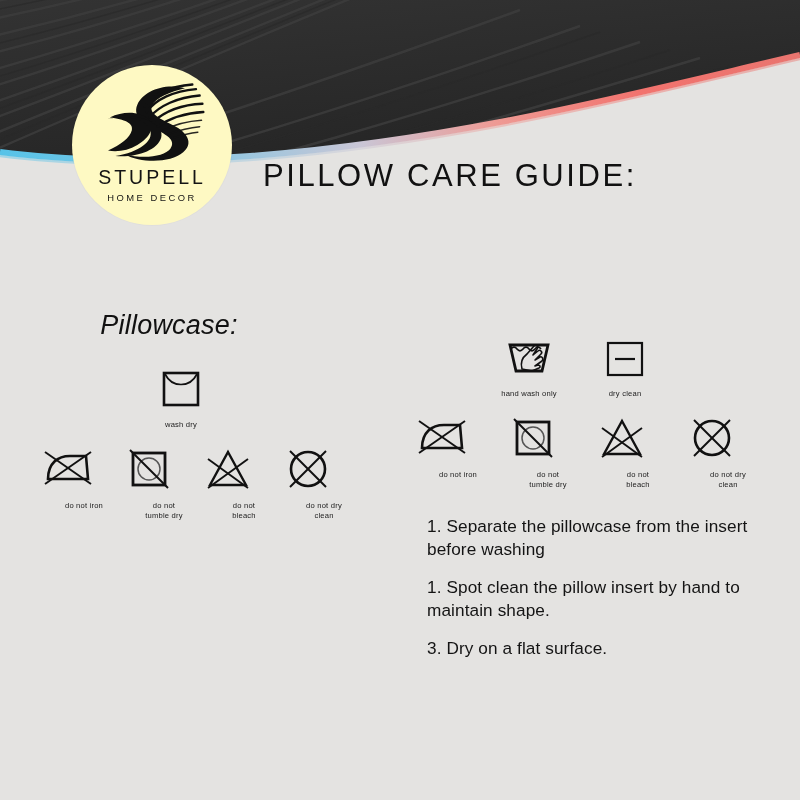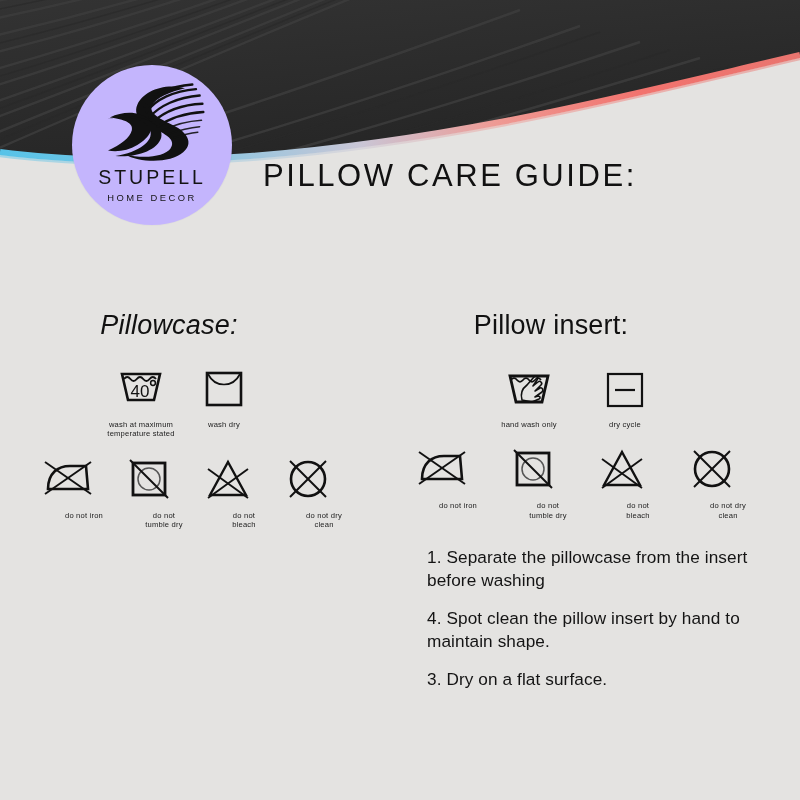--- a/index.html
+++ b/index.html
@@ -12,21 +12,21 @@
   }
   #page{position:relative;width:800px;height:800px;}
 
   
   .banner{position:absolute;left:0;top:0;width:800px;height:200px;overflow:hidden;}
   .banner svg{display:block;}
 
   
   .logo-badge{
     position:absolute;left:72px;top:65px;width:160px;height:160px;
-    border-radius:50%;background:#c4b5fd;
+    border-radius:50%;background:#fef9c3;
     display:flex;flex-direction:column;align-items:center;justify-content:flex-start;
     box-shadow:0 0 0 1px rgba(0,0,0,.02);
     z-index:5;
   }
   .logo-mark{width:110px;height:88px;margin-top:14px;}
   .logo-word{
     font-size:19.5px;letter-spacing:3.0px;font-weight:400;color:#141414;
     margin-top:1px;line-height:1;
   }
   .logo-sub{
@@ -168,31 +168,20 @@
     <div class="logo-sub">HOME DECOR</div>
   </div>
 
   <div class="main-title">PILLOW CARE GUIDE:</div>
 
   <div class="col col-left">
     <div class="col-head">Pillowcase:</div>
 
     <div class="icon-row row1 left-row">
 
-      <div class="icon-cell wide">
-        <div class="icon-box">
-          <svg width="50" height="46" viewBox="0 0 50 46">
-            <path d="M6 8 L44 8 L38 34 L12 34 Z" fill="none" stroke="#111" stroke-width="2.6"></path>
-            <path d="M8 13 q3.2 -4 6.4 0 t6.4 0 t6.4 0 t6.4 0 t6.4 0" fill="none" stroke="#111" stroke-width="1.9"></path>
-            <text x="24" y="31" font-family="Liberation Sans, sans-serif" font-size="17" fill="#111" text-anchor="middle">40</text>
-            <circle cx="37" cy="17" r="2.4" fill="none" stroke="#111" stroke-width="1.5"></circle>
-          </svg>
-        </div>
-        <div class="icon-caption">wash at maximum<br>temperature stated</div>
-      </div>
 
       <div class="icon-cell">
         <div class="icon-box">
           <svg width="50" height="46" viewBox="0 0 50 46">
             <rect x="8" y="7" width="34" height="32" fill="none" stroke="#111" stroke-width="2.6"></rect>
             <path d="M9 8 C 16 22 34 22 41 8" fill="none" stroke="#111" stroke-width="1.7"></path>
           </svg>
         </div>
         <div class="icon-caption">wash dry</div>
       </div>
@@ -240,21 +229,20 @@
             <line x1="46" y1="6" x2="10" y2="42" stroke="#111" stroke-width="1.9"></line>
           </svg>
         </div>
         <div class="icon-caption">do not dry clean</div>
       </div>
     </div>
 
   </div>
 
   <div class="col col-right">
-    <div class="col-head">Pillow insert:</div>
 
     <div class="icon-row row1">
       <div class="icon-cell">
         <div class="icon-box">
           <svg width="50" height="46" viewBox="0 0 50 46">
             <path d="M6 10 L44 10 L38 36 L12 36 Z" fill="none" stroke="#111" stroke-width="2.8"></path>
             <path d="M7 14 q3 -3.6 6 0 t6 0 t6 0 t6 0 t6 0" fill="none" stroke="#111" stroke-width="1.7"></path>
             <path d="M18 34 C 16 27 19 22 23 19 L30 11 C 32 9 35 11 33 14 L29 20
                      L34 16 C 36 14 39 17 37 19 L31 25 L36 22 C 38 21 40 24 38 26
                      L31 31 L34 30 C 36 30 37 32 35 33 L28 36 Z" fill="none" stroke="#111" stroke-width="1.6" stroke-linejoin="round"></path>
@@ -263,21 +251,21 @@
         <div class="icon-caption">hand wash only</div>
       </div>
 
       <div class="icon-cell">
         <div class="icon-box">
           <svg width="50" height="46" viewBox="0 0 50 46">
             <rect x="8" y="8" width="34" height="32" fill="none" stroke="#111" stroke-width="2.2"></rect>
             <line x1="15" y1="24" x2="35" y2="24" stroke="#111" stroke-width="2.2"></line>
           </svg>
         </div>
-        <div class="icon-caption">dry cycle</div>
+        <div class="icon-caption">dry clean</div>
       </div>
     </div>
 
     <div class="icon-row row2">
       <div class="icon-cell">
         <div class="icon-box">
           <svg width="56" height="48" viewBox="0 0 56 48">
             <path d="M8 34 C 8 18 18 11 30 11 L46 11 L48 34 Z" fill="none" stroke="#111" stroke-width="2.6"></path>
             <line x1="5" y1="7" x2="51" y2="39" stroke="#111" stroke-width="1.9"></line>
             <line x1="51" y1="7" x2="5" y2="39" stroke="#111" stroke-width="1.9"></line>
@@ -315,18 +303,18 @@
             <line x1="10" y1="6" x2="46" y2="42" stroke="#111" stroke-width="1.9"></line>
             <line x1="46" y1="6" x2="10" y2="42" stroke="#111" stroke-width="1.9"></line>
           </svg>
         </div>
         <div class="icon-caption">do not dry clean</div>
       </div>
     </div>
 
     <div class="steps">
       <div class="step">1. Separate the pillowcase from the insert before washing</div>
-      <div class="step">4. Spot clean the pillow insert by hand to maintain shape.</div>
+      <div class="step">1. Spot clean the pillow insert by hand to maintain shape.</div>
       <div class="step">3. Dry on a flat surface.</div>
     </div>
   </div>
 
 </div>
 
 </body></html>

